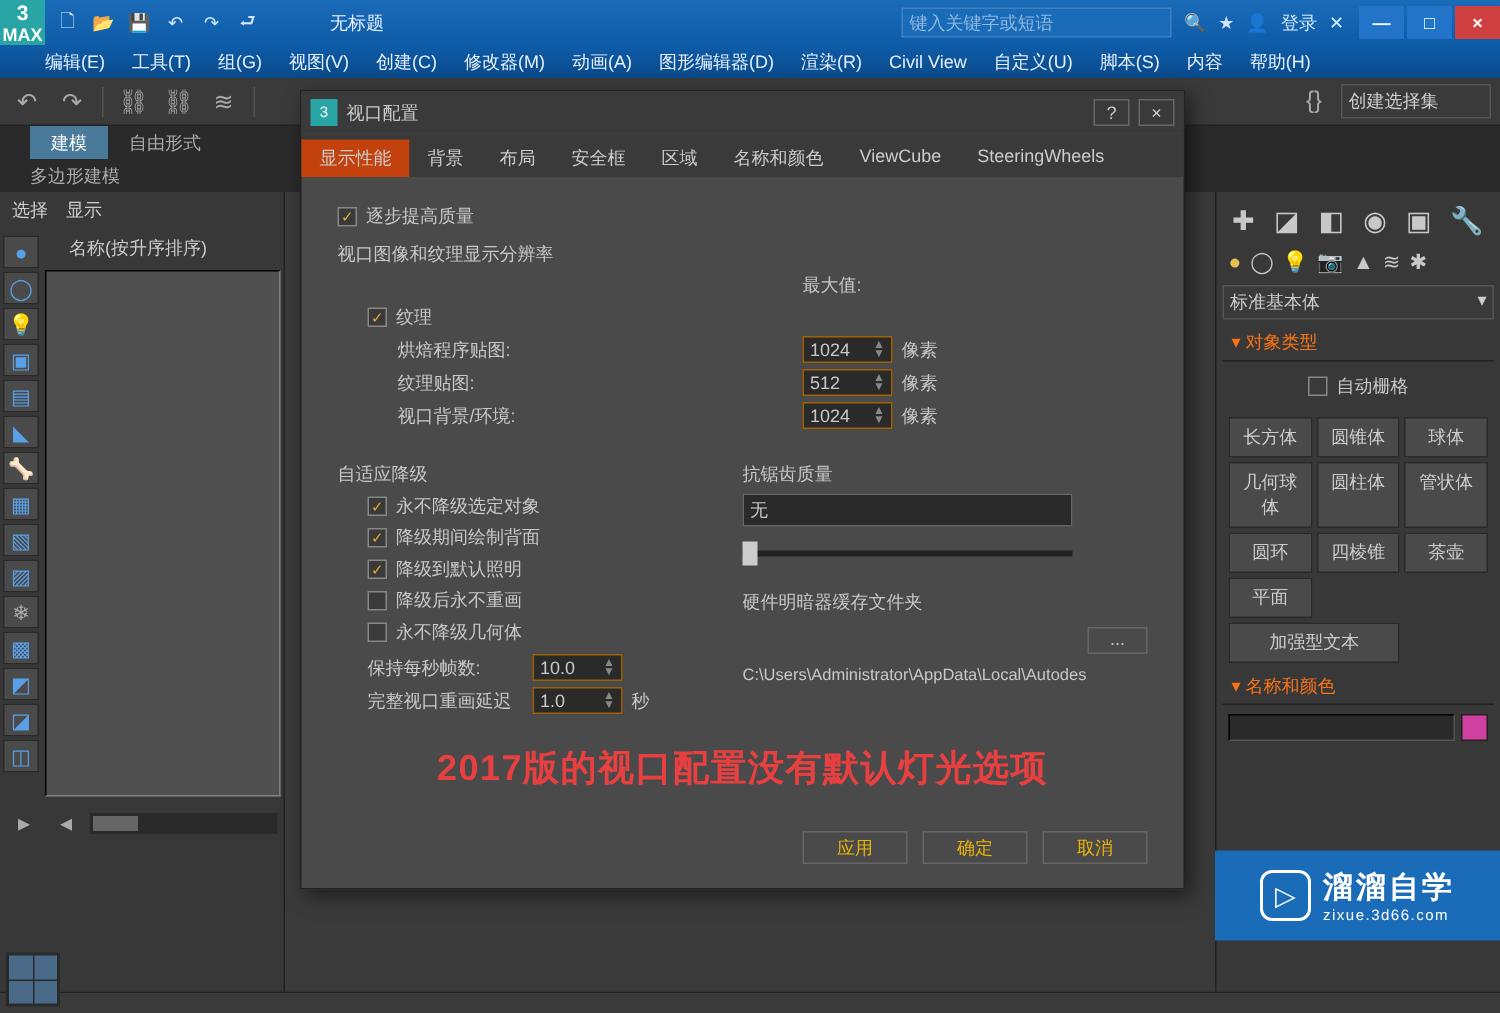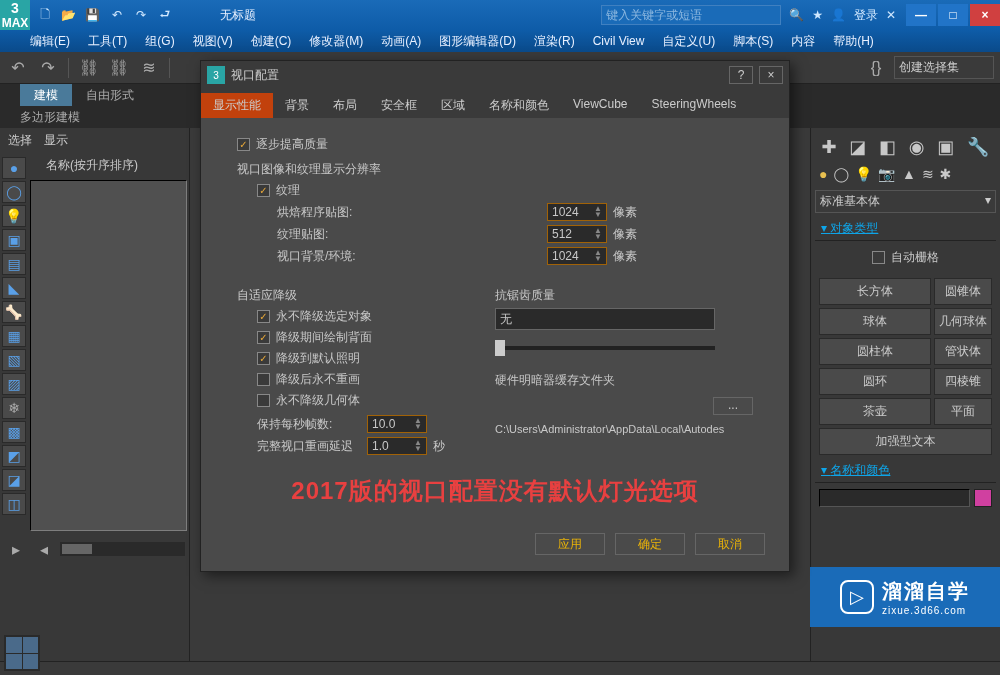--- a/index.html
+++ b/index.html
@@ -47,37 +47,37 @@
 .viewport-grid { flex: 1; background: #3a3a3a; display: flex; align-items: center; justify-content: center; position: relative; }
 .vp-switcher { position: absolute; bottom: 4px; left: 4px; width: 36px; height: 36px; background: #2a2a2a; display: grid; grid-template-columns: 1fr 1fr; grid-template-rows: 1fr 1fr; gap: 1px; padding: 2px; }
 .vp-switcher div { background: #4a6a8a; }
 
 .right-panel { width: 190px; background: #383838; border-left: 1px solid #222; padding: 4px; }
 .right-icons { display: flex; gap: 8px; padding: 4px; justify-content: space-around; }
 .right-icons span { font-size: 18px; cursor: pointer; }
 .right-icons2 { display: flex; gap: 6px; padding: 4px; flex-wrap: wrap; }
 .right-icons2 span { font-size: 14px; cursor: pointer; }
 .dd { background: #3a3a3a; border: 1px solid #555; color: #ccc; padding: 2px 4px; width: 100%; margin: 4px 0; display: flex; justify-content: space-between; }
-.rollout-header { background: #383838; padding: 3px 6px; color: #0ea5e9; border-bottom: 1px solid #222; text-decoration: underline; }
-.prim-grid { display: grid; grid-template-columns: 1fr; gap: 3px; padding: 4px; }
+.rollout-header { background: #383838; padding: 3px 6px; color: #f97316; border-bottom: 1px solid #222; }
+.prim-grid { display: grid; grid-template-columns: 1fr 1fr 1fr; gap: 3px; padding: 4px; }
 .prim-btn { background: #4a4a4a; border: 1px solid #2a2a2a; padding: 4px; text-align: center; cursor: pointer; color: #ccc; }
 .name-row { display: flex; gap: 4px; padding: 6px 4px; align-items: center; }
 .name-input { flex: 1; height: 18px; background: #2a2a2a; border: 1px inset #555; }
 .color-sw { width: 18px; height: 18px; background: #d040a0; border: 1px solid #222; }
 
 
 .dialog { position: absolute; left: 200px; top: 60px; width: 590px; background: #4a4a4a; border: 1px solid #222; box-shadow: 4px 4px 12px rgba(0,0,0,.5); z-index: 100; }
 .dlg-title { height: 28px; background: #3a3a3a; display: flex; align-items: center; padding: 0 6px; color: #ccc; }
 .dlg-title-icon { width: 18px; height: 18px; background: #29a5a5; margin-right: 6px; display: flex; align-items: center; justify-content: center; color: #fff; font-size: 10px; }
 .dlg-win-btns { margin-left: auto; display: flex; gap: 6px; }
 .dlg-win-btn { width: 24px; height: 18px; background: #3a3a3a; border: 1px solid #666; display: flex; align-items: center; justify-content: center; cursor: pointer; color: #ccc; }
 .dlg-tabs { display: flex; background: #3a3a3a; padding-top: 4px; }
 .dlg-tab { padding: 4px 12px; color: #ccc; cursor: pointer; background: #3a3a3a; }
 .dlg-tab.active { background: #c2410c; }
-.dlg-body { padding: 14px 36px; color: #c8c8c8; }
+.dlg-body { padding: 14px 24px; color: #c8c8c8; }
 .chk-row { display: flex; align-items: center; gap: 6px; margin: 4px 0; }
 .chk { width: 13px; height: 13px; border: 1px solid #888; background: #3a3a3a; display: flex; align-items: center; justify-content: center; font-size: 10px; }
 .chk.checked::after { content: '✓'; color: #e8a838; }
 .section-label { margin: 8px 0 4px 0; }
 .sub-block { margin-left: 20px; }
 .res-row { display: flex; align-items: center; margin: 4px 0; }
 .res-label { width: 160px; }
 .spinner { width: 60px; height: 18px; background: #2a2a2a; border: 1px solid #a16207; padding: 0 4px; display: flex; align-items: center; justify-content: space-between; margin-right: 6px; }
 .spinner-btns { font-size: 8px; line-height: 6px; color: #888; }
 .two-col { display: flex; }
@@ -287,20 +287,24 @@
       <div class="dlg-tab">SteeringWheels</div>
     </div>
   <div class="dlg-body">
     <div class="chk-row">
       <span class="chk checked"></span>
       <span>逐步提高质量</span>
     </div>
 
     <div class="section-label">视口图像和纹理显示分辨率</div>
     <div class="sub-block" id="res-rows">
+      <div style="display:flex">
+          <div style="width:290px"></div>
+          <span>最大值:</span>
+        </div>
     <div class="res-row">
           <span class="chk checked"></span>
           <span style="margin-left:6px">纹理</span>
         </div>
         <div class="res-row">
           <span class="res-label" style="margin-left:20px">烘焙程序贴图:</span>
           <div style="width:110px"></div>
           <div class="spinner">
             <span>1024</span>
             <span class="spinner-btns">▲<br>▼</span>

